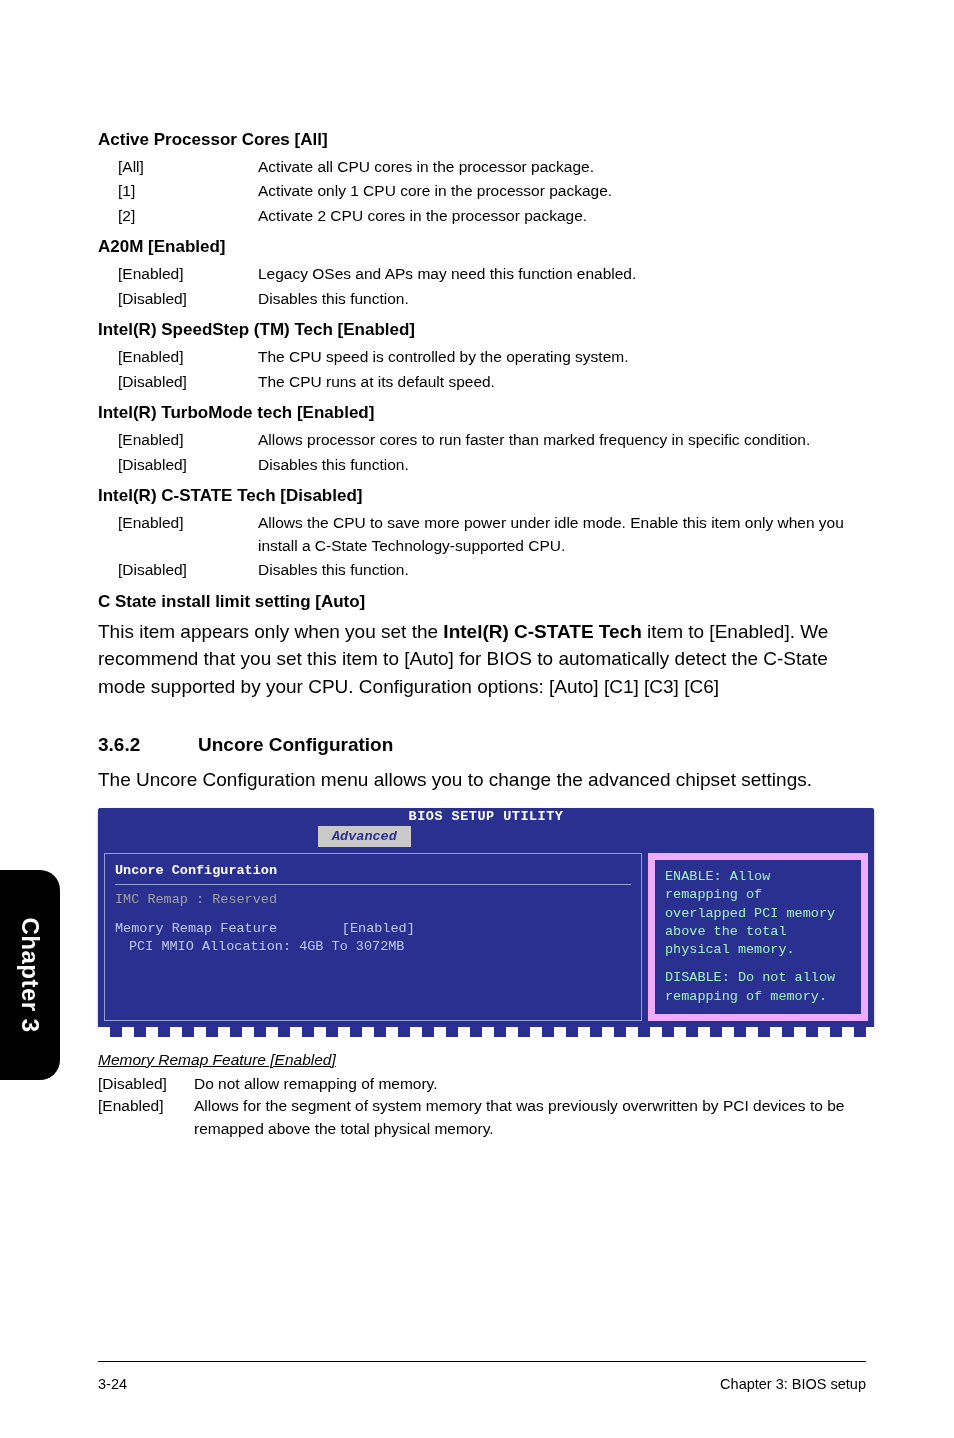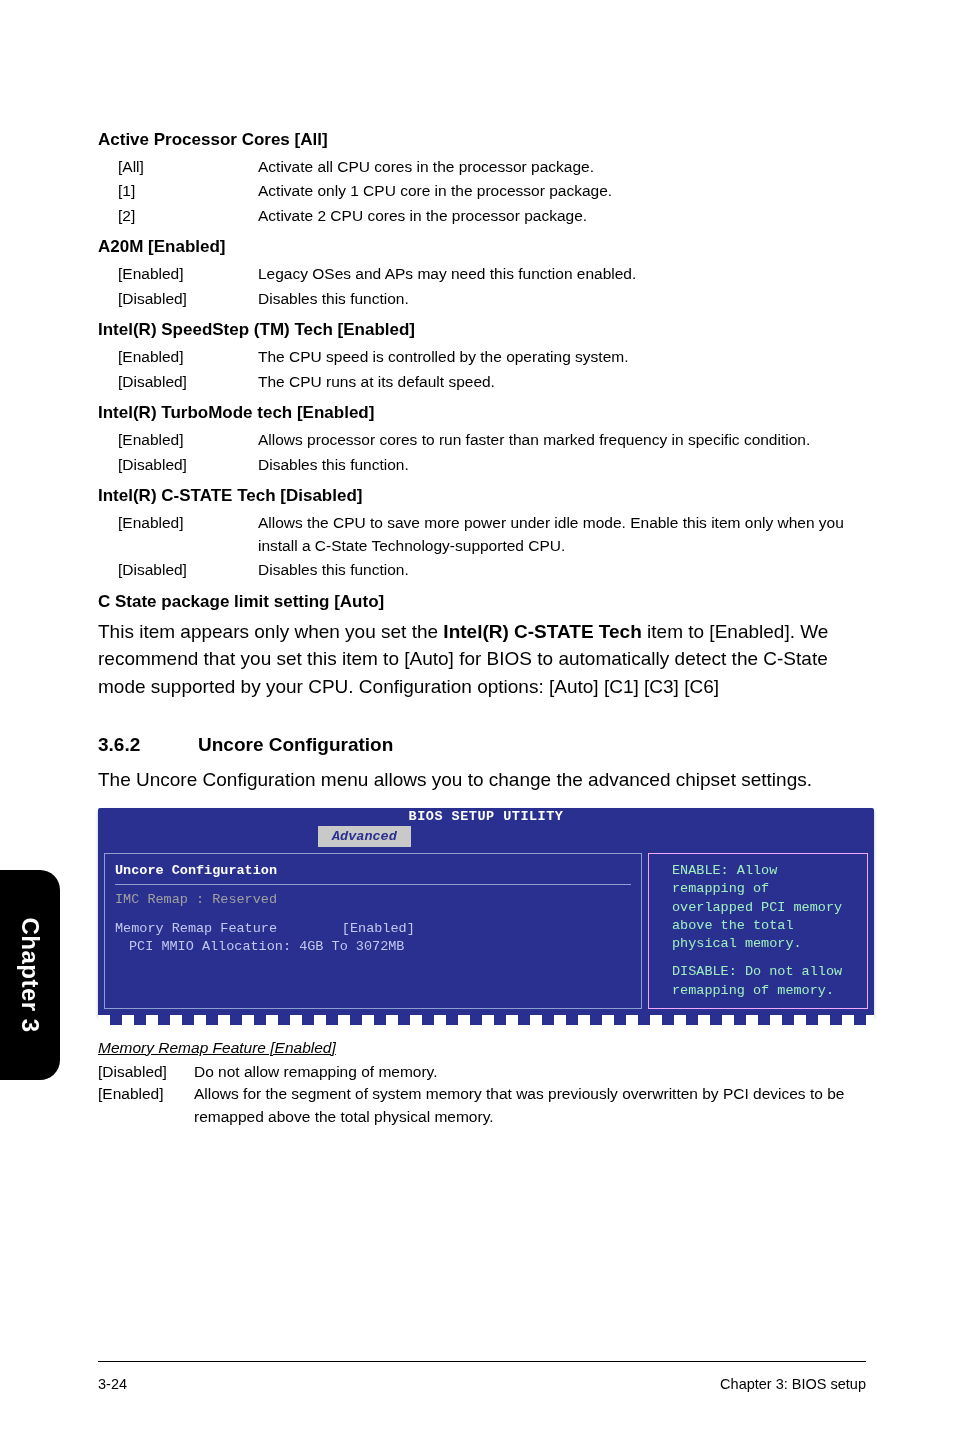--- a/index.html
+++ b/index.html
@@ -86,22 +86,22 @@
   .bios-left .hdr {
     color: #fff;
     font-weight: bold;
     padding-bottom: 4px;
     border-bottom: 1px solid #8fa0d0;
     margin-bottom: 6px;
   }
   .bios-left .muted { color: #a0a0a0; }
   .bios-right {
     width: 220px;
-    border: 1px solid #f0abfc;
-    padding: 8px 23px;
+    border: 7px solid #f0abfc;
+    padding: 8px 10px;
     color: #9ff0c0;
   }
   .bios-cut {
     height: 10px;
     background: repeating-linear-gradient(90deg, #fff 0 12px, #2a308f 12px 24px);
     margin-top: -2px;
   }
   .underline-italic {
     font-style: italic;
     text-decoration: underline;
@@ -202,21 +202,21 @@
   <div class="h-setting">Intel(R) C-STATE Tech [Disabled]</div>
   <div class="kv-row">
       <div class="kv-key">[Enabled]</div>
       <div class="kv-val">Allows the CPU to save more power under idle mode. Enable this item only when you install a C-State Technology-supported CPU.</div>
     </div>
   <div class="kv-row">
       <div class="kv-key">[Disabled]</div>
       <div class="kv-val">Disables this function.</div>
     </div>
 
-  <div class="h-setting">C State package limit setting [Auto]</div>
+  <div class="h-setting">C State install limit setting [Auto]</div>
   <div class="para">
     <span>This item appears only when you set the </span><span class="bold">Intel(R) C-STATE Tech</span><span> item to [Enabled]. We recommend that you set this item to [Auto] for BIOS to automatically detect the C-State mode supported by your CPU. Configuration options: [Auto] [C1] [C3] [C6]</span>
   </div>
 
   <div class="section-num">
     <span class="num">3.6.2</span><span>Uncore Configuration</span>
   </div>
   <div class="para">The Uncore Configuration menu allows you to change the advanced chipset settings.</div>
 
   <div class="bios-box">

